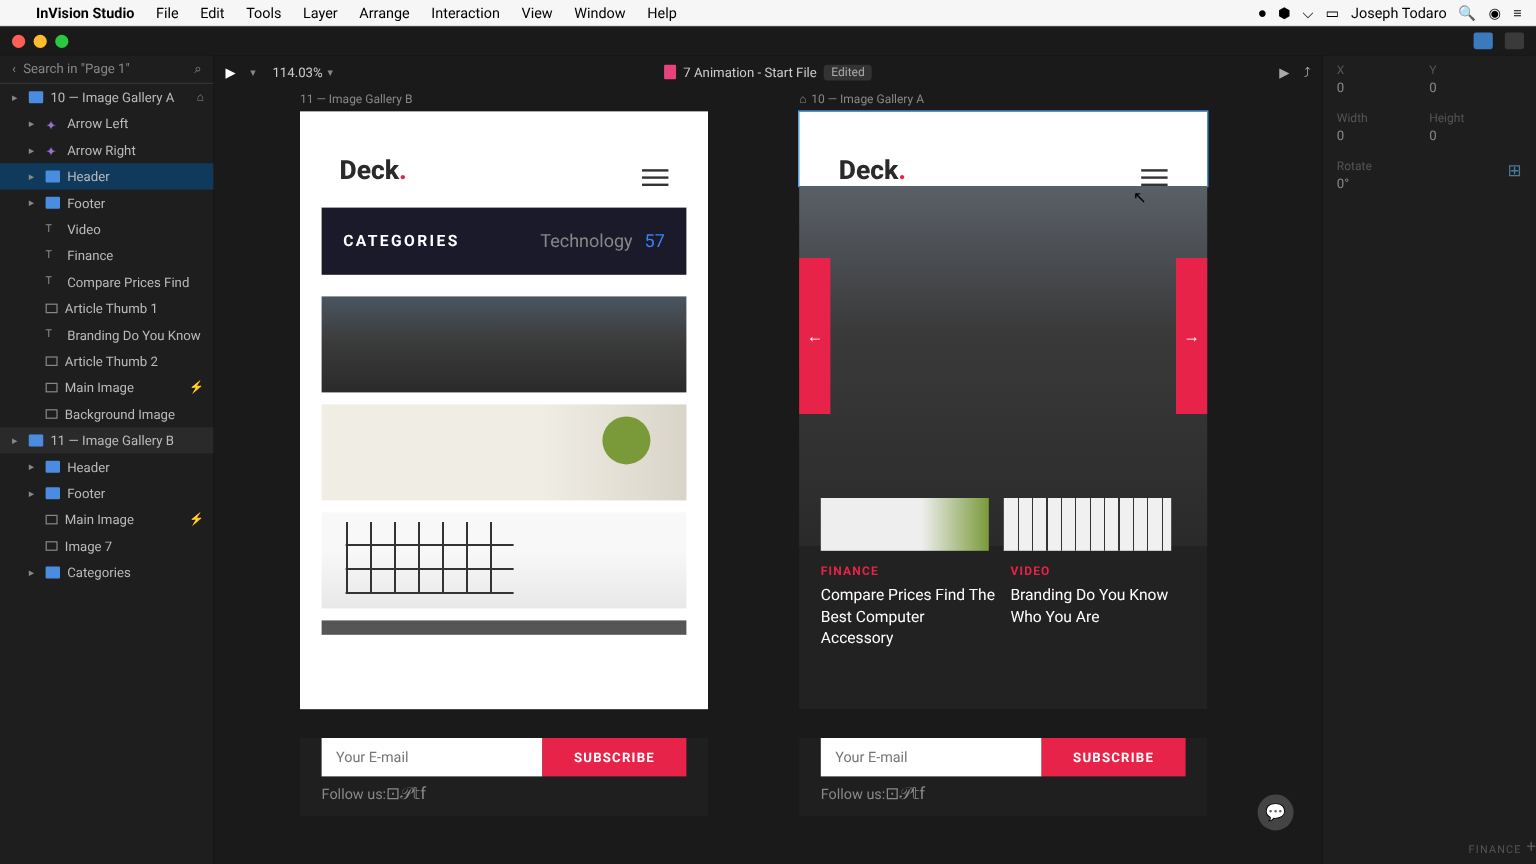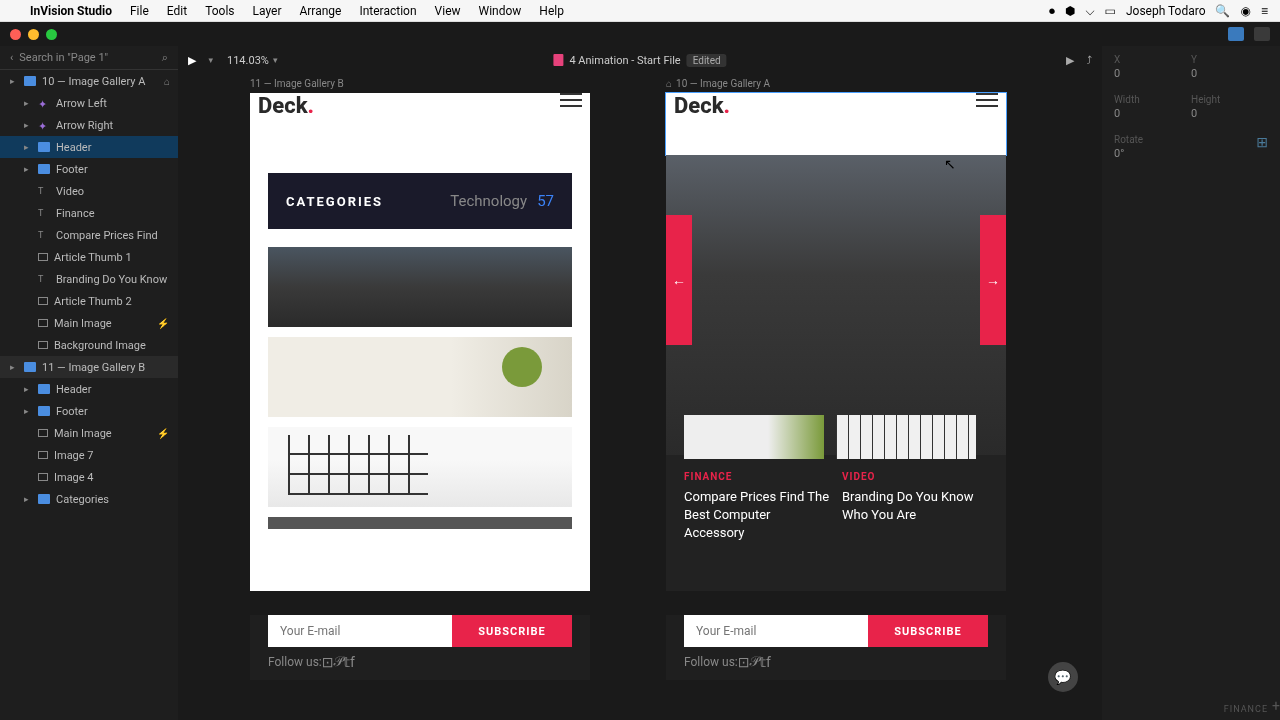--- a/index.html
+++ b/index.html
@@ -52,21 +52,21 @@
 
 
 .artboard{position:absolute}
 .ab-label{color:#888;font-size:10px;margin-bottom:4px;display:flex;align-items:center;gap:4px}
 .ab-label .home-ic{font-size:10px}
 .ab1{left:72px;top:32px}
 .ab2{left:488px;top:32px}
 .frame{width:340px;background:#222;position:relative}
 
 
-.deck-hdr{height:62px;background:#fff;display:flex;align-items:flex-start;padding:0 8px}
+.deck-hdr{height:62px;background:#fff;display:flex;align-items:flex-end;padding:0 33px}
 .deck-logo{font-weight:800;font-size:22px;color:#2a2a2a}
 .deck-logo .dot-red{color:#e8234a}
 .hamburger{margin-left:auto;display:flex;flex-direction:column;gap:4px}
 .hamburger span{width:22px;height:2px;background:#333}
 .ab2 .deck-hdr{outline:1px solid #4aa0ff}
 
 
 .cat-banner{margin:18px;height:56px;background:#1a1a2a;display:flex;align-items:center;padding:0 18px;color:#fff}
 .cat-banner .lbl{font-weight:700;font-size:13px;letter-spacing:2px}
 .cat-banner .tech{margin-left:auto;color:#888;font-size:15px}
@@ -247,41 +247,36 @@
           <span class="ico img"></span>
           <span>Main Image</span>
           <span class="bolt">⚡</span>
         </div>
         <div class="layer lvl2">
           <span class="tri"></span>
           <span class="ico img"></span>
           <span>Image 7</span>
         </div>
         <div class="layer lvl2">
-          <span class="tri"></span>
-          <span class="ico img"></span>
-          <span>Image 4</span>
-        </div>
-        <div class="layer lvl2">
           <span class="tri">▸</span>
           <span class="ico folder"></span>
           <span>Categories</span>
         </div>
       </div>
   </div>
 
   <div class="canvas">
     <div class="topbar">
       <span class="ptr">▶</span>
       <span style="color:#888;margin-right:14px;font-size:9px">▾</span>
       <span class="zoom">114.03%</span>
       <span style="color:#888;margin-left:4px;font-size:9px">▾</span>
       <div class="title">
         <span class="doc-ic"></span>
-        <span>4 Animation - Start File</span>
+        <span>7 Animation - Start File</span>
         <span class="badge">Edited</span>
       </div>
       <div class="play">
         <span>▶</span>
         <span>⤴</span>
       </div>
     </div>
 
     <div class="artboard ab1">
       <div class="ab-label">11 — Image Gallery B</div>

